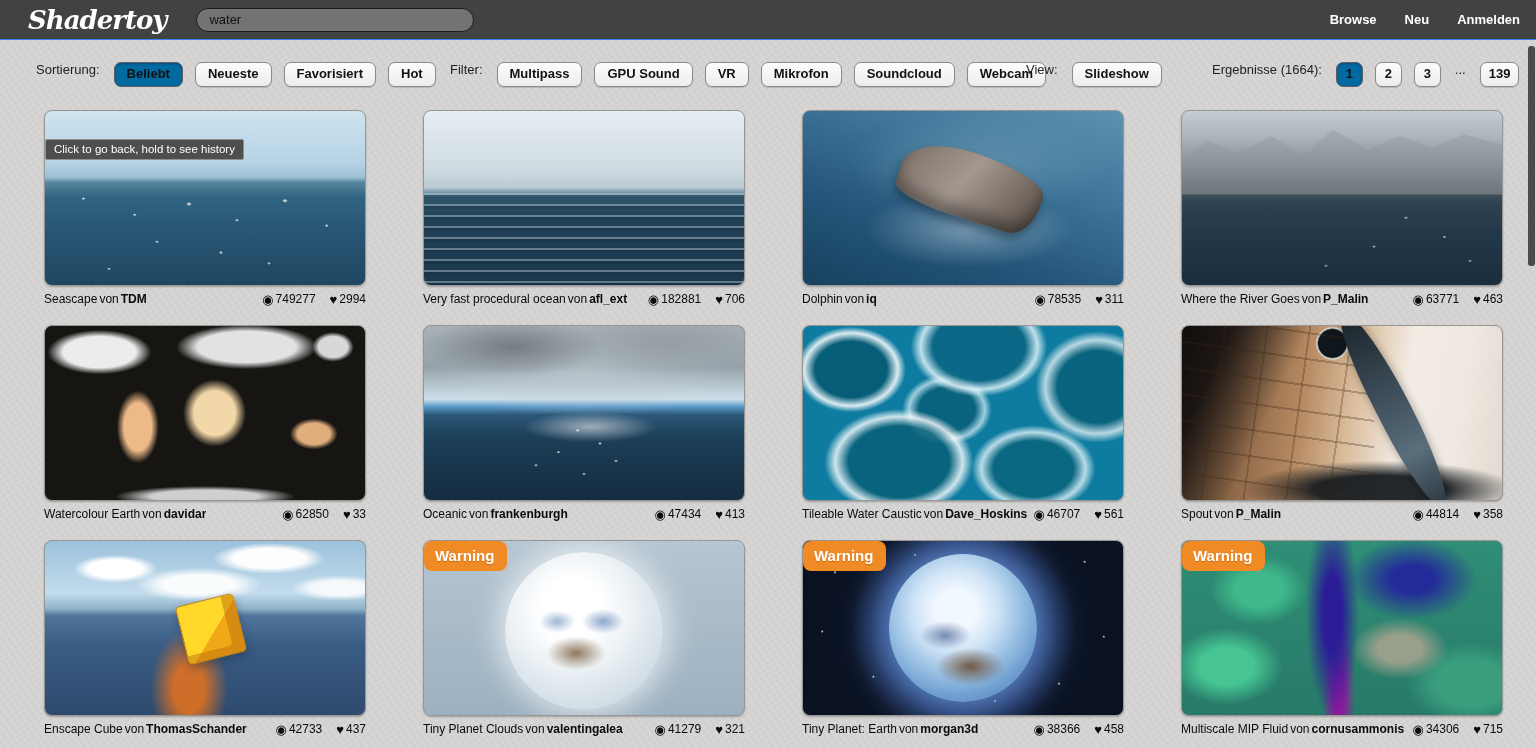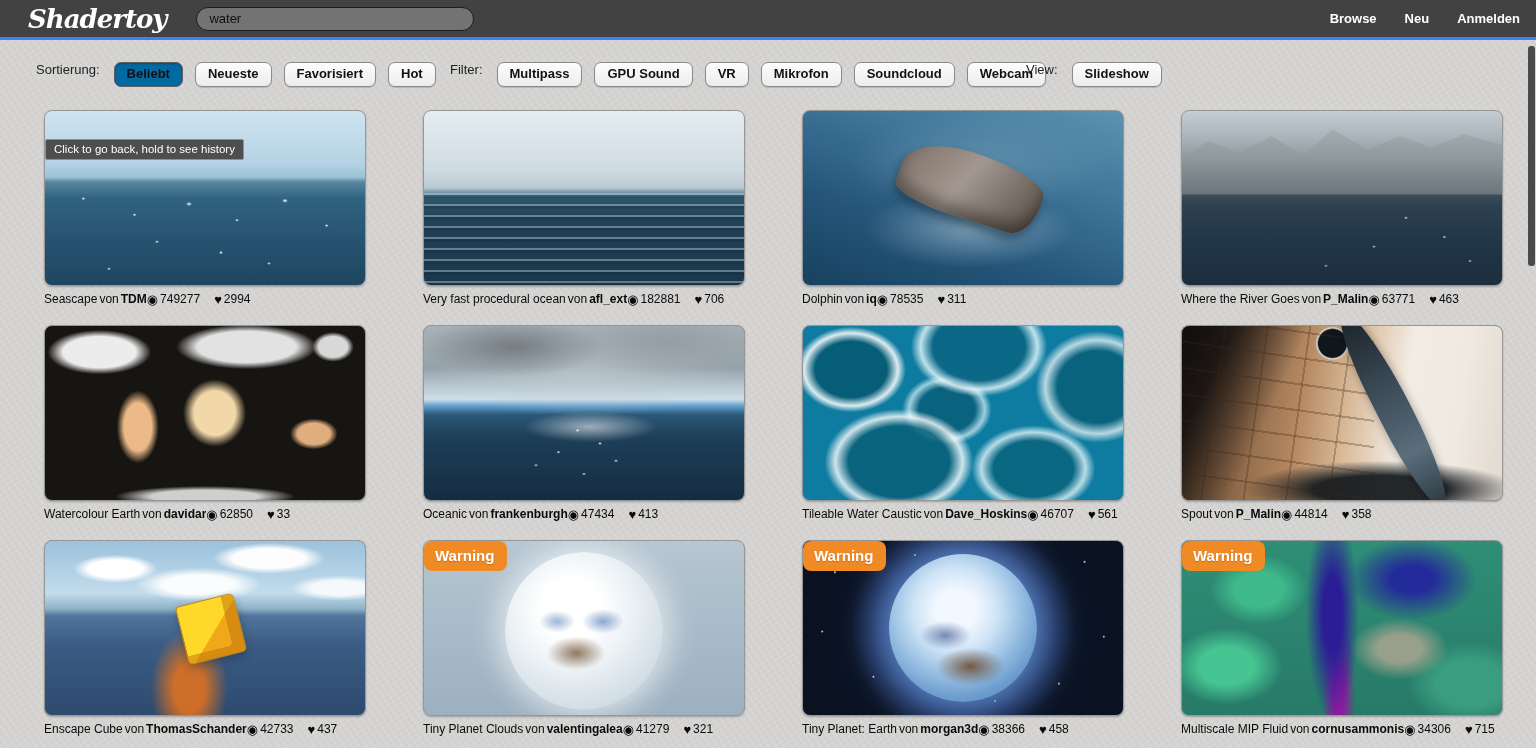--- a/index.html
+++ b/index.html
@@ -8,21 +8,21 @@
     font-family:"Liberation Sans", sans-serif;
     background-color:#d4d3d1;
     background-image:
       repeating-linear-gradient(55deg, rgba(255,255,255,.10) 0 2px, rgba(0,0,0,0) 2px 6px),
       repeating-linear-gradient(-35deg, rgba(0,0,0,.025) 0 1px, rgba(0,0,0,0) 1px 5px);
     position:relative;
   }
 
   
   .header {
-    height:40px; background:#424242; border-bottom:3px solid #3b82f6;
+    height:40px; background:#424242; border-bottom:1px solid #3b82f6;
     display:flex; align-items:center; padding:0 16px 0 28px;
   }
   .logo {
     font-family:"DejaVu Serif", serif; font-style:italic; font-weight:bold;
     font-size:26px; color:#fff; letter-spacing:-1px; cursor:pointer; line-height:1;
   }
   .search-input {
     margin-left:30px; width:278px; height:24px; border-radius:12px;
     border:1px solid #1c1c1c; background:#737373; font-family:"Liberation Sans",sans-serif;
     font-size:13px; color:#111; padding:0 12px; outline:none;
@@ -66,21 +66,21 @@
     background:#F08A24; color:#fff; font-size:15px; font-weight:bold;
     padding:6px 13px 7px 11px; border-radius:8px;
     text-shadow:0 1px 1px rgba(0,0,0,.2);
   }
   .tooltip {
     position:absolute; top:28px; left:0; z-index:4;
     background:#4e4e4e; border:1px solid #8f8f8f; border-radius:2px;
     color:#fff; font-size:11.5px; padding:3px 8px 4px; white-space:nowrap;
   }
   .caption {
-    margin-top:4px; height:18px; display:flex; justify-content:flex-start;
+    margin-top:4px; height:18px; display:flex; justify-content:space-between;
     align-items:center; font-size:12px; color:#0a0a0a; white-space:nowrap;
   }
   .ctitle { cursor:pointer; overflow:hidden; }
   .ctitle .von { margin:0 2px; }
   .ctitle .author { font-weight:bold; }
   .stats { display:flex; gap:14px; align-items:center; }
   .stat { display:flex; align-items:center; gap:2px; }
   .icon-glyph { font-size:13px; line-height:1; }
 
   
@@ -280,20 +280,28 @@
     <span class="btn">GPU Sound</span>
     <span class="btn">VR</span>
     <span class="btn">Mikrofon</span>
     <span class="btn">Soundcloud</span>
     <span class="btn">Webcam</span>
   </div>
   <div class="tgroup view">
     <span class="tlabel">View:</span>
     <span class="btn">Slideshow</span>
   </div>
+  <div class="tgroup results">
+    <span class="tlabel">Ergebnisse (1664):</span>
+    <span class="btn page sel">1</span>
+    <span class="btn page">2</span>
+    <span class="btn page">3</span>
+    <span class="dots">...</span>
+    <span class="btn page">139</span>
+  </div>
 </div>
 
 <div class="grid">
   <div class="card">
     <div class="thumb art-seascape">
         <div class="tooltip">Click to go back, hold to see history</div>
       </div>
     <div class="caption">
       <span class="ctitle"><span class="tt">Seascape</span><span class="von">von</span><span class="author">TDM</span></span>
       <span class="stats">

